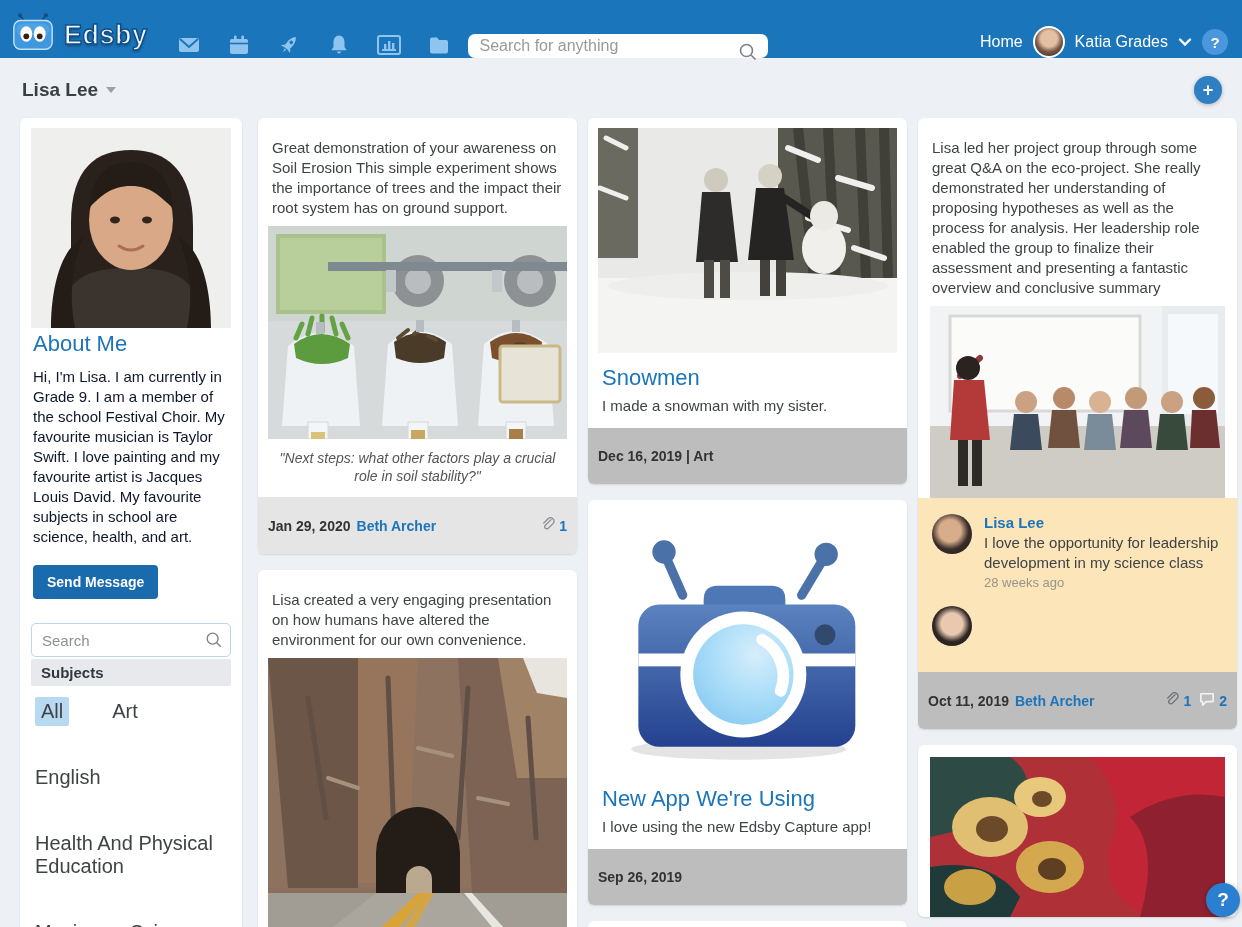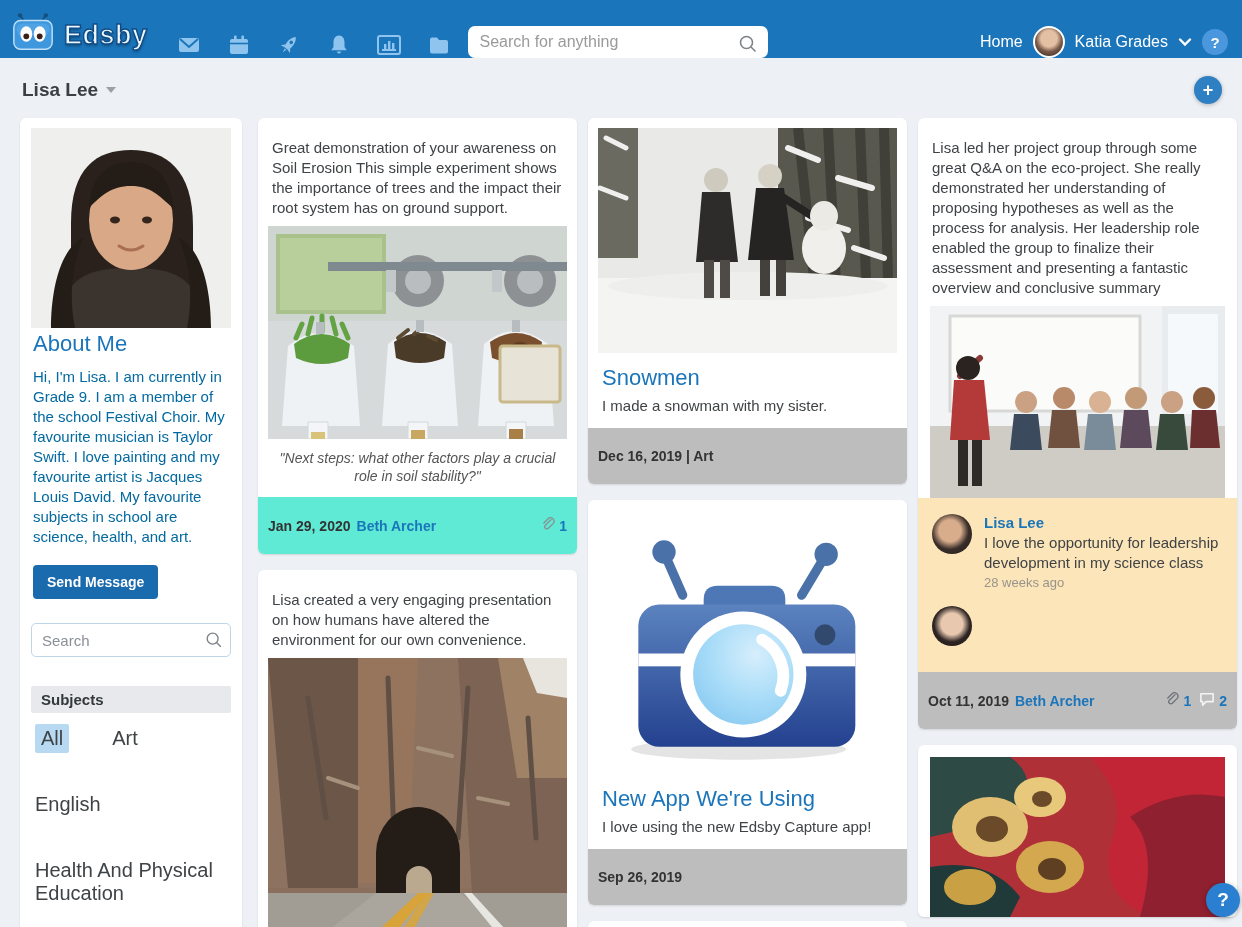--- a/index.html
+++ b/index.html
@@ -6,21 +6,21 @@
   html,body { width:1242px; height:927px; overflow:hidden; }
   body { font-family:"Liberation Sans","DejaVu Sans",sans-serif; background:#edf0f4; color:#3f4346; }
 
   
   .navbar { height:58px; background:#1B75BB; display:flex; align-items:flex-end; padding:0 14px 0 10px; position:relative; }
   .logo-wrap { display:flex; align-items:center; gap:8px; margin-right:28px; }
   .wordmark { font-size:27px; font-weight:bold; color:#eef6ff; -webkit-text-stroke:1.4px #0f4c86; letter-spacing:.5px; text-shadow:0 2px 3px rgba(0,0,0,.35); }
   .nav-icons { display:flex; align-items:center; gap:24px; margin-right:16px; }
   .nav-icon-btn { width:26px; height:26px; display:flex; align-items:center; justify-content:center; cursor:pointer; background:none; border:none; }
   .nav-search { position:relative; width:300px; }
-  .nav-search input { width:100%; height:32px; border:none; border-radius:7px; padding:0 36px 0 12px; font-size:16px; color:#444; outline:none; font-family:inherit; }
+  .nav-search input { width:100%; height:24px; border:none; border-radius:7px; padding:0 36px 0 12px; font-size:16px; color:#444; outline:none; font-family:inherit; }
   .nav-search input::placeholder { color:#9a9a9a; }
   .nav-search .mag { position:absolute; right:9px; top:7px; }
   .nav-right { margin-left:auto; display:flex; align-items:center; gap:10px; }
   .nav-home { color:#fff; font-size:16px; cursor:pointer; }
   .nav-avatar { width:32px; height:32px; border-radius:50%; border:2px solid #fff; background:radial-gradient(circle at 50% 38%, #e3c0a4 0 36%, #7a5a49 58%, #3a2d28 90%); cursor:pointer; }
   .nav-user { color:#fff; font-size:16px; cursor:pointer; }
   .help-circle { width:26px; height:26px; border-radius:50%; background:#4a97dd; color:#fff; font-weight:bold; font-size:15px; display:flex; align-items:center; justify-content:center; cursor:pointer; }
 
   
   .page-head { display:flex; align-items:center; padding:18px 20px 14px 22px; }
@@ -33,39 +33,39 @@
   .col { display:flex; flex-direction:column; gap:16px; }
   .col-posts { width:319px; }
   .col-posts + .col-posts { margin-left:-5px; }
   .card { background:#fff; border-radius:6px; box-shadow:0 1px 2px rgba(0,0,0,.12); overflow:hidden; }
 
   
   .sidebar { width:222px; flex:0 0 222px; }
   .sidebar .card { padding:10px 11px 20px 11px; }
   .portrait { width:200px; height:200px; margin:0 auto; display:block; }
   .about-title { color:#1B75BB; font-size:22px; font-weight:500; margin:3px 2px 10px 2px; }
-  .bio { font-size:15px; line-height:20px; color:#0369a1; margin:0 2px; }
+  .bio { font-size:15px; line-height:20px; color:#0f172a; margin:0 2px; }
   .send-btn { margin:18px 2px 24px 2px; background:#1A6AAE; color:#fff; border:none; border-radius:4px; font-weight:bold; font-size:14px; padding:9px 14px; cursor:pointer; font-family:inherit; }
-  .side-search { position:relative; margin-bottom:29px; }
+  .side-search { position:relative; margin-bottom:2px; }
   .side-search input { width:100%; height:34px; border:1px solid #bcd6ea; border-radius:5px; padding:0 30px 0 10px; font-size:15px; color:#444; outline:none; font-family:inherit; }
   .side-search input::placeholder { color:#8a9096; }
   .side-search .mag { position:absolute; right:7px; top:7px; }
   .side-section-head { background:#e7e9ec; font-weight:bold; font-size:15px; color:#33383d; padding:5px 10px; border-radius:2px; margin-bottom:12px; }
   .subject-list { display:flex; flex-wrap:wrap; column-gap:17px; row-gap:14px; padding:2px 4px 16px 4px; font-size:20px;gap:43px; }
   .subject-item { cursor:pointer; color:#3f4346; }
   .subject-item.selected { background:#B8D9F2; padding:3px 6px; margin:-3px 0; border-radius:2px; }
   .grades-chip { width:30px; height:22px; background:#B8D9F2; border-radius:2px; margin:2px 0 0 4px; cursor:pointer; }
 
   
   .post-text { font-size:15px; line-height:20px; color:#3f4346; padding:20px 14px 8px 14px; }
   .post-img { display:block; margin:0 auto; }
   .img-pad { padding:0 10px; }
   .quote { font-style:italic; font-size:14px; color:#555; text-align:center; padding:10px 18px 12px 18px; line-height:18px; }
   .post-footer { display:flex; align-items:center; font-size:14px; font-weight:bold; color:#333; padding:20px 10px; gap:6px; }
-  .footer-light { background:#5eead4; }
+  .footer-light { background:#e5e5e5; }
   .footer-gray { background:#bdbdbd; }
   .footer-link { color:#1B75BB; cursor:pointer; }
   .footer-right { margin-left:auto; display:flex; align-items:center; gap:4px; }
   .count-num { color:#1B75BB; }
   .post-title { color:#1B75BB; font-size:22px; font-weight:500; padding:12px 14px 4px 14px; cursor:pointer; }
   .post-body { font-size:15px; color:#3f4346; padding:2px 14px 14px 14px; }
   .camera-stage { padding:18px 10px 6px 10px; display:flex; justify-content:center; }
 
   
   .comments { background:#FCE5B8; padding:16px 14px 10px 14px; }

